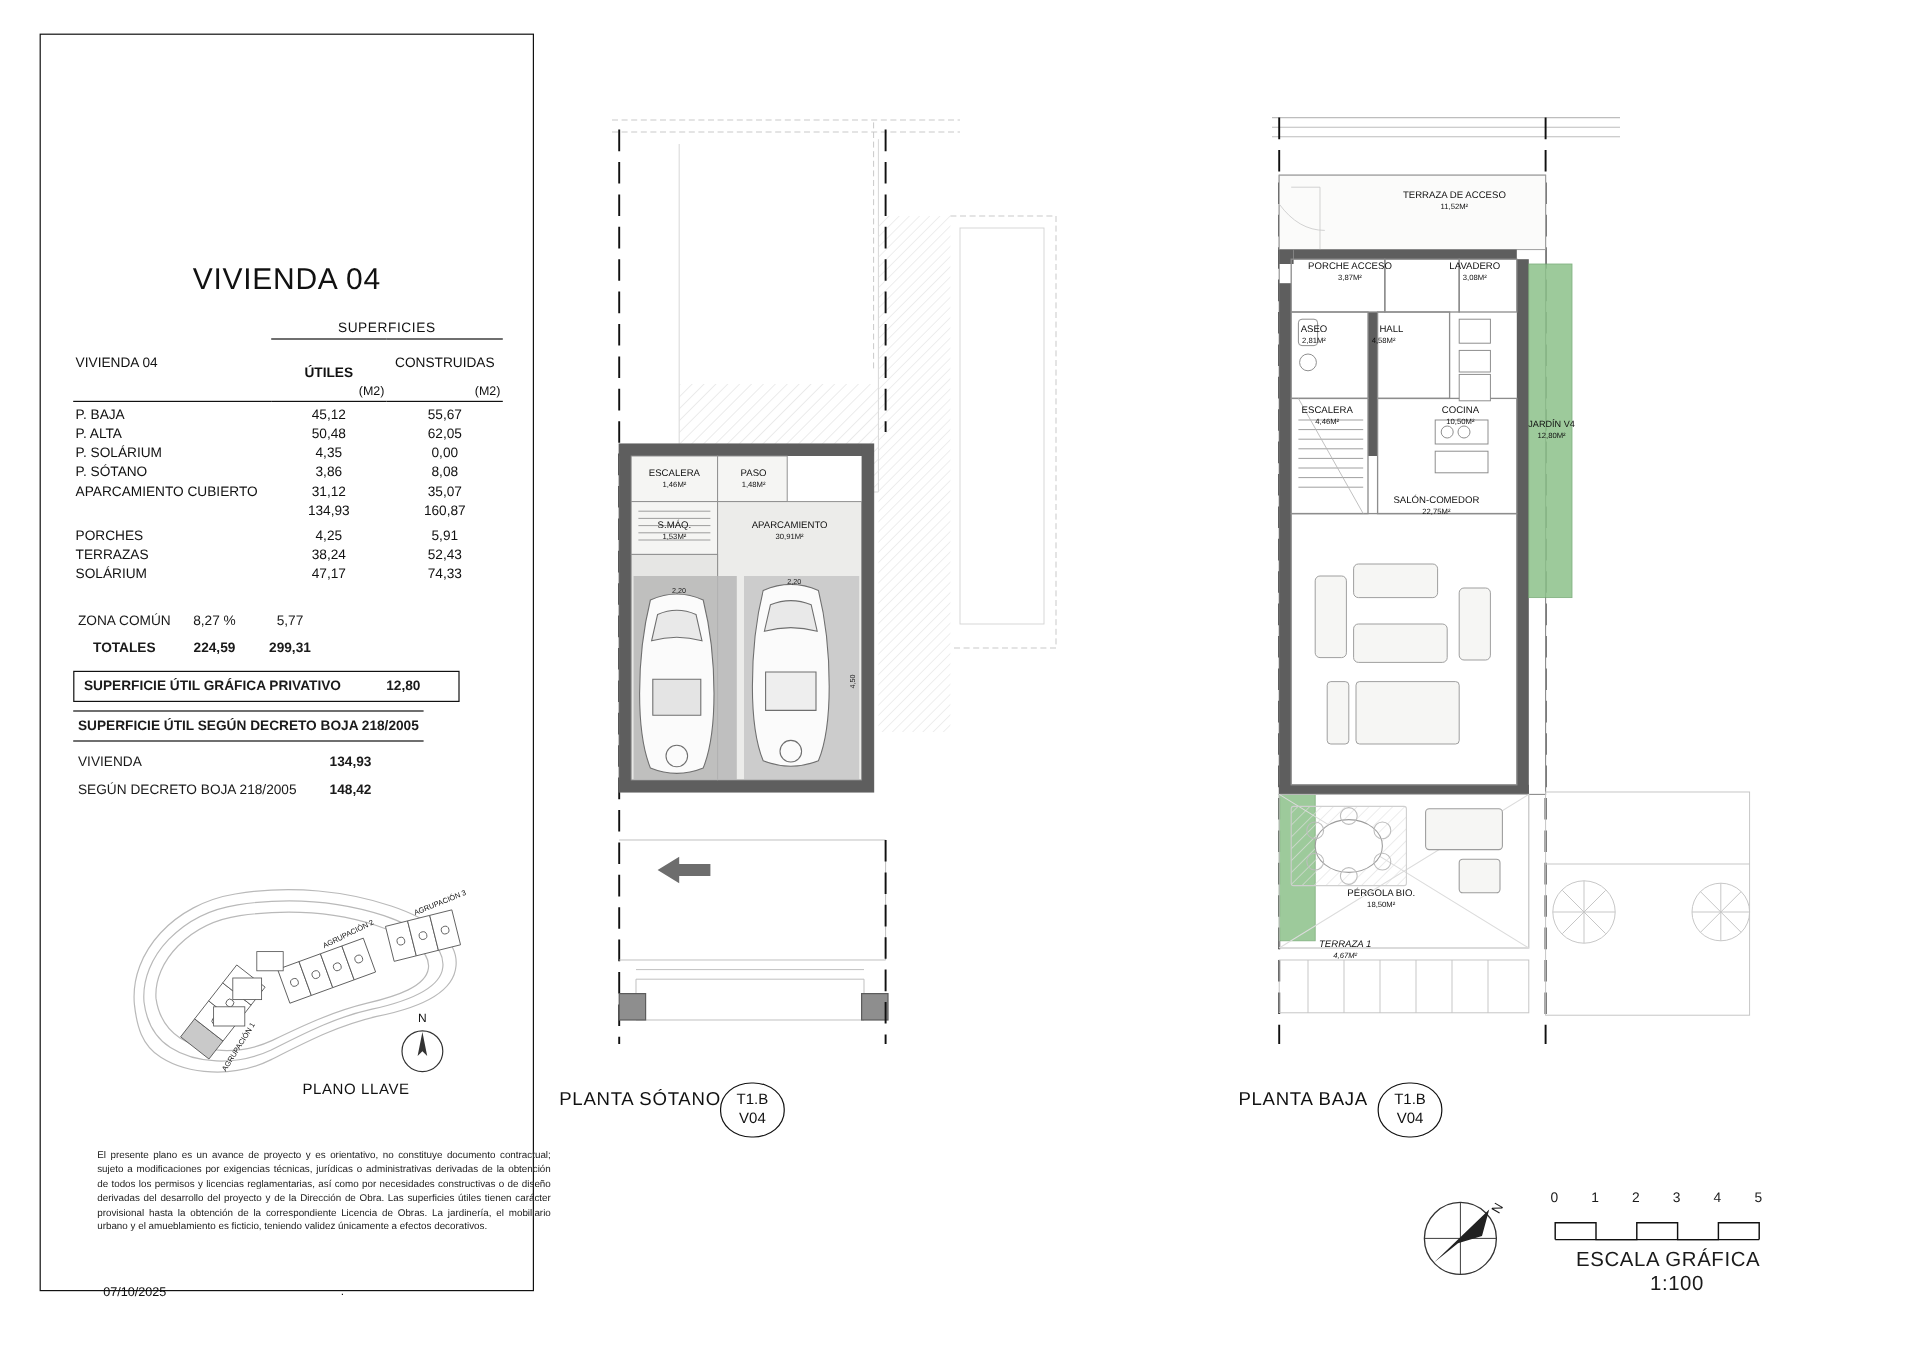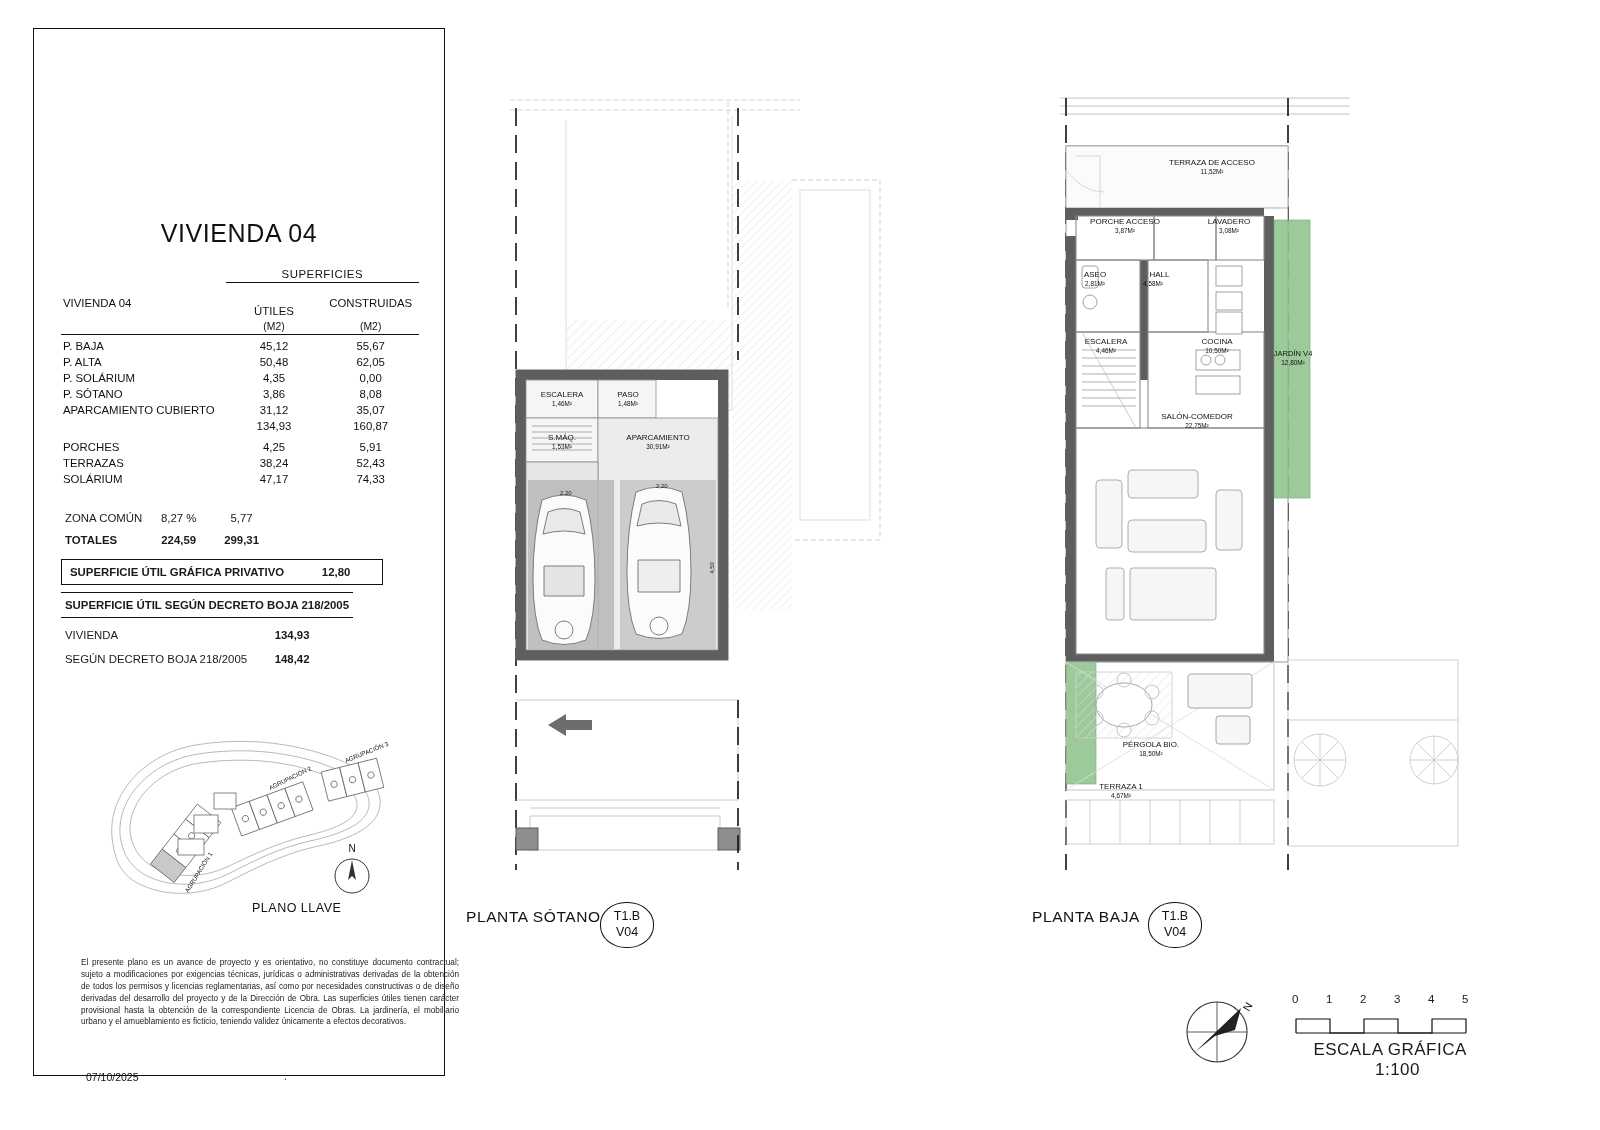--- a/index.html
+++ b/index.html
@@ -23,21 +23,21 @@
     font-size:25px;letter-spacing:.6px;color:#111;
   }
   .tbl{position:absolute;left:27px;top:237px;width:358px;font-size:11.4px;color:#111;}
   .tbl table{border-collapse:collapse;width:100%;}
   .tbl td,.tbl th{padding:2px 2px;font-weight:normal;}
   .c-mid{text-align:center;}
   .c-right{text-align:right;}
   .hdr-sup{text-align:center;font-size:11.4px;letter-spacing:.5px;}
   .line-bot{border-bottom:1px solid #111;}
   .strong{font-weight:bold;}
-  .sm{font-size:10.4px;}
+  .sm{font-size:10.4px;text-align:right;}
   .rowspace td{padding-top:7px;}
 
   .tbl2{position:absolute;left:27px;top:477px;width:358px;font-size:11.4px;}
   .box-line{border-top:1px solid #111;border-bottom:1px solid #111;}
 
   
   .keyplan{position:absolute;left:60px;top:690px;width:300px;height:190px;}
   .keyplan svg{display:block;}
   .keyplan-label{
     position:absolute;left:218px;top:872px;width:200px;text-align:left;
@@ -85,21 +85,21 @@
 
     <div class="tbl">
       <table>
         <tbody>
             <tr>
           <td style="width:46%;"></td>
           <td colspan="2" class="hdr-sup line-bot">SUPERFICIES</td>
         </tr>
         <tr>
           <td class="strong" style="padding-top:6px;">VIVIENDA 04</td>
-          <td class="c-mid" style="width:27%;padding-top:22px;">ÚTILES</td>
+          <td class="c-mid" style="width:27%;padding-top:22px;font-weight:bold;">ÚTILES</td>
           <td class="c-mid" style="width:27%;padding-top:6px;">CONSTRUIDAS</td>
         </tr>
         <tr>
           <td></td>
           <td class="c-mid sm">(M2)</td>
           <td class="c-mid sm">(M2)</td>
         </tr>
         <tr>
               <td colspan="3" style="border-top:1px solid #111;padding:0;height:3px;"></td>
             </tr>
@@ -154,21 +154,21 @@
 
     <div class="tbl2">
       <table>
         <tbody>
             <tr class="box-line">
           <td style="width:40%;padding:4px 2px;">ZONA COMÚN</td>
           <td style="width:32%;padding:4px 2px;text-align:center;">8,27 %</td>
           <td class="c-mid" style="padding:4px 2px;margin-top:48px;">5,77</td>
         </tr>
         <tr class="line-bot">
-          <td class="strong" style="padding:4px 2px;">TOTALES</td>
+          <td class="strong" style="padding:4px 2px;text-align:center;">TOTALES</td>
           <td class="c-mid strong" style="padding:4px 2px;">224,59</td>
           <td class="c-mid strong" style="padding:4px 2px;">299,31</td>
         </tr>
       </tbody>
         </table>
       <table style="margin-top:7px;border:1px solid #111;">
         <tbody>
             <tr>
           <td class="strong" style="padding:4px 6px;width:72%;">SUPERFICIE ÚTIL GRÁFICA PRIVATIVO</td>
           <td class="c-mid strong" style="padding:4px 6px;">12,80</td>
@@ -521,21 +521,21 @@
       <span class="a">12,80M²</span>
     </div>
     <div class="rm" style="left:118px;top:352px;width:118px;">
       <span style="font-size:8px;">SALÓN-COMEDOR</span><br>
       <span class="a">22,75M²</span>
     </div>
     <div class="rm" style="left:76px;top:680px;width:110px;">
       <span style="font-size:8px;">PÉRGOLA BIO.</span><br>
       <span class="a">18,50M²</span>
     </div>
-    <div class="rm" style="left:46px;top:722px;width:110px;">
+    <div class="rm" style="left:46px;top:722px;width:110px;font-style:italic;">
       <span style="font-size:8px;">TERRAZA 1</span><br>
       <span class="a">4,67M²</span>
     </div>
   </div>
 
   <div class="plan-caption" style="left:1032px;top:908px;">PLANTA BAJA</div>
   <div class="plan-badge" style="left:1148px;top:902px;">
     <span>T1.B</span>
     <span>V04</span>
   </div>

